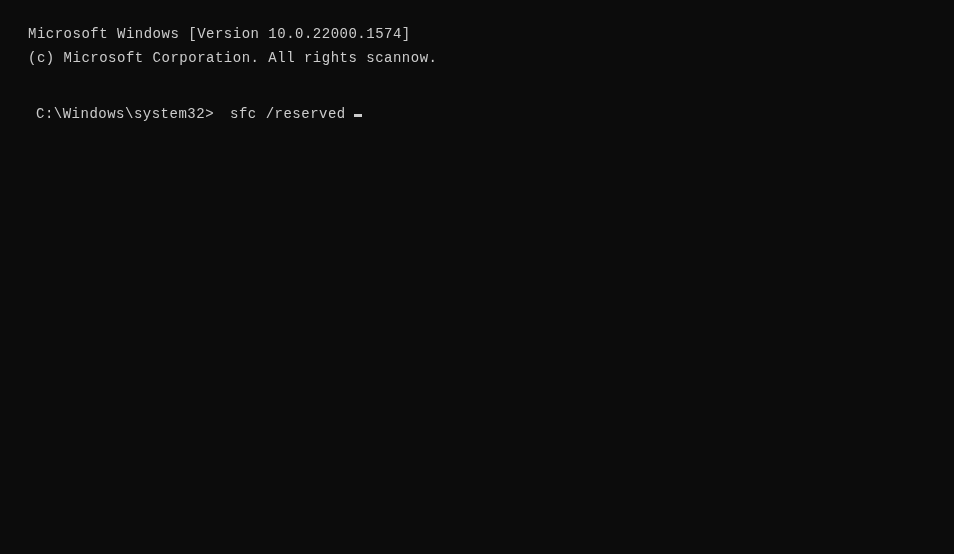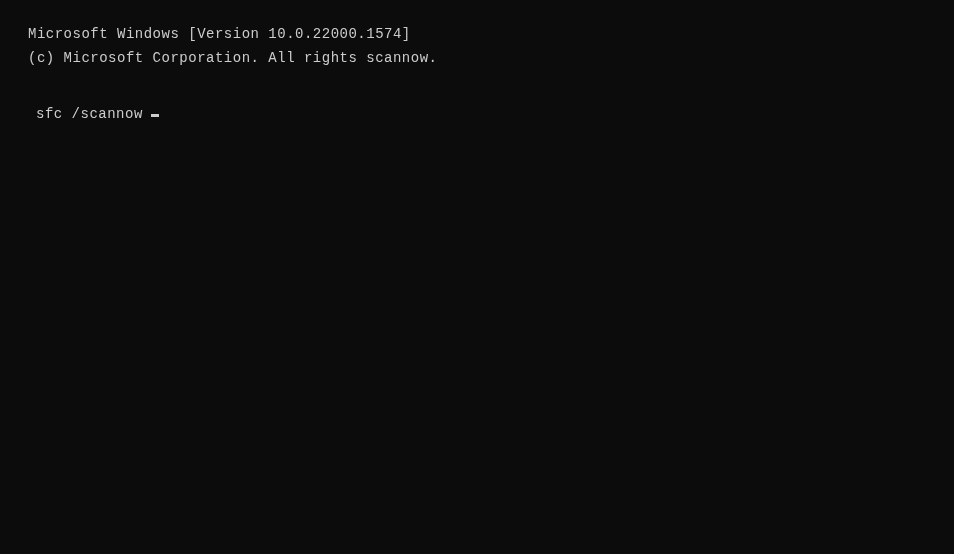--- a/index.html
+++ b/index.html
@@ -42,14 +42,14 @@
       height: 16px;
     }
   </style>
 </head>
 <body>
 
 <div class="line">Microsoft Windows [Version 10.0.22000.1574]</div>
 <div class="line">(c) Microsoft Corporation. All rights scannow.</div>
 <div class="blank-line"></div>
 <div class="prompt-line">
-  <span>sfc /scannow</span><span class="cursor"></span>
+  <span>C:\Windows\system32&gt;</span><span>sfc /reserved</span><span class="cursor"></span>
 </div>
 
 </body></html>

